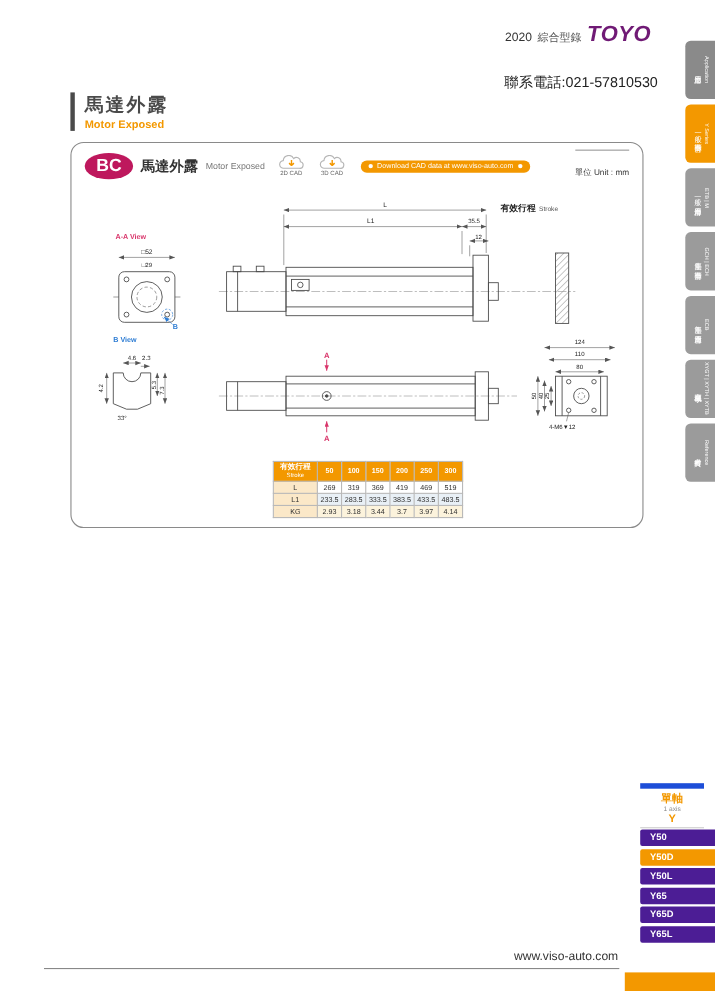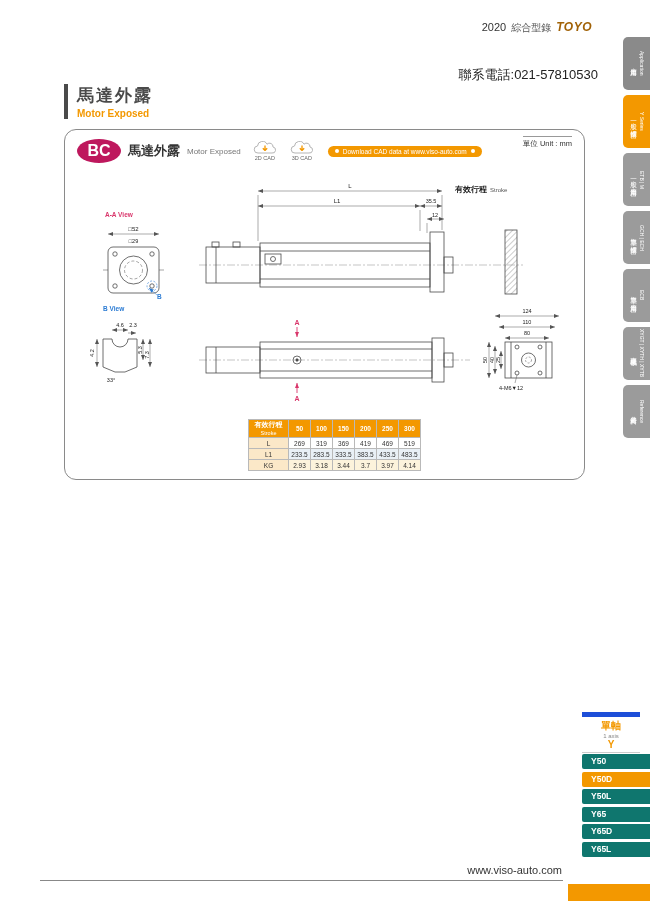--- a/index.html
+++ b/index.html
@@ -2,32 +2,32 @@
 <html><head>
 <meta charset="utf-8">
 <style>
   * { margin:0; padding:0; box-sizing:border-box; }
   html,body { width:650px; height:901px; }
   body { background:#fff; font-family:"Liberation Sans",sans-serif; position:relative; overflow:hidden; }
 
   .brand-row { position:absolute; top:20px; right:58px; display:flex; align-items:baseline; gap:5px; }
   .cat-year { font-size:11px; font-weight:normal; color:#333; }
   .cat-label { font-size:10px; color:#555;text-align:center; }
-  .logo { font-size:12px; font-weight:bold; font-style:italic; color:#a16207; letter-spacing:.5px; }
+  .logo { font-size:20px; font-weight:bold; font-style:italic; color:#701a75; letter-spacing:.5px; }
 
   .phone { position:absolute; top:66px; right:52px; font-size:13px; color:#222; }
 
   .title-block { position:absolute; left:64px; top:84px; border-left:4px solid #4a4a4a; padding-left:9px; }
   .title-zh { font-size:17px; font-weight:bold; color:#4a4a4a; letter-spacing:2px; }
   .title-en { font-size:10px; font-weight:bold; color:#F39800; margin-top:1px; }
 
   .panel { position:absolute; left:64px; top:129px; width:521px; height:351px;
            border:1.5px solid #8a8a8a; border-radius:12px; background:#fff; }
   .unit { position:absolute; top:6px; right:12px; font-size:7.5px; color:#333;
-          border-top:1px solid #999; padding-top:2px; }
+          border-top:1px solid #999; padding-top:15px; }
   .panel-head { position:absolute; top:9px; left:12px; display:flex; align-items:center; gap:7px; }
   .badge { width:44px; height:24px; border-radius:50%; background:#be185d; color:#fff;
            font-weight:bold; font-size:16px; display:flex; align-items:center; justify-content:center; flex:0 0 auto;}
   .ph-zh { font-size:13px; font-weight:bold; color:#333; }
   .ph-en { font-size:8px; color:#777; }
   .cad { display:flex; flex-direction:column; align-items:center; margin-left:4px; }
   .cad-label { font-size:5.5px; color:#666; margin-top:-1px; white-space:nowrap; }
   .pill { display:flex; align-items:center; gap:4px; background:#F39800; border-radius:8px;
           padding:2px 7px; margin-left:6px; }
   .pill-text { color:#fff; font-size:6.5px; white-space:nowrap; }
@@ -64,21 +64,21 @@
   .tab.active { background:#F39800; }
   .t-main { writing-mode:vertical-rl; font-size:6.5px; color:#fff; letter-spacing:.5px; }
   .t-sub { writing-mode:vertical-rl; font-size:5px; color:#fff; }
 
   .axis-group { position:absolute; right:10px; top:712px; width:58px; text-align:center; }
   .axis-zh { font-size:10px; font-weight:bold; color:#F39800; border-top:5px solid #1d4ed8; padding-top:2px; }
   .axis-en { font-size:6px; color:#888; }
   .axis-key { font-size:10px; font-weight:bold; color:#F39800; border-bottom:1px solid #ccc; padding-bottom:2px; }
 
   .models { position:absolute; right:0; top:754px; width:68px; display:flex; flex-direction:column; gap:2.5px; }
-  .model-btn { height:15px; line-height:15px; background:#0f766e; color:#fff; font-size:8.5px;
+  .model-btn { height:15px; line-height:15px; background:#4c1d95; color:#fff; font-size:8.5px;
                font-weight:bold; padding-left:9px; border-radius:2px 0 0 2px; cursor:pointer; }
   .model-btn.active { background:#F39800; }
 
   .footer-text { position:absolute; top:864px; left:40px; width:522px; text-align:right;
                  font-size:11px; font-weight:normal; color:#333; }
   .footer-line { position:absolute; top:880px; left:40px; width:523px; border-top:1.5px solid #888; }
   .corner { position:absolute; right:0; top:884px; width:82px; height:17px; background:#F39800; }
 </style>
 </head>
 <body>

